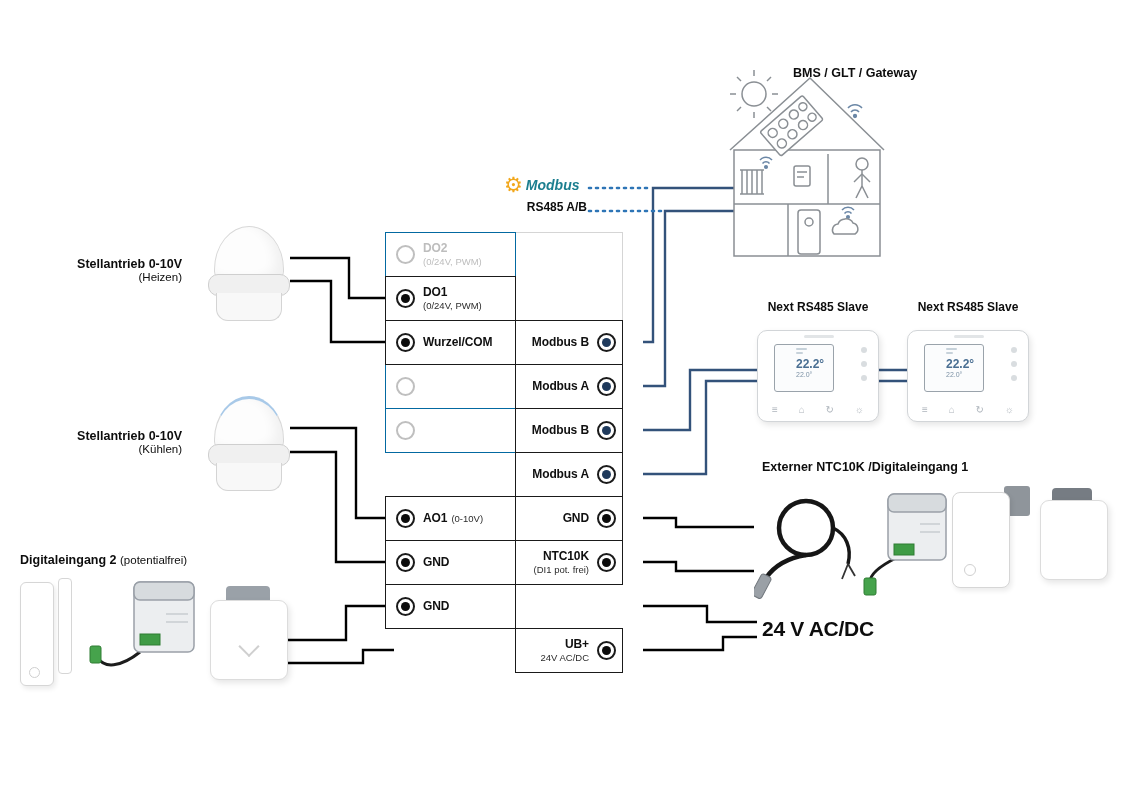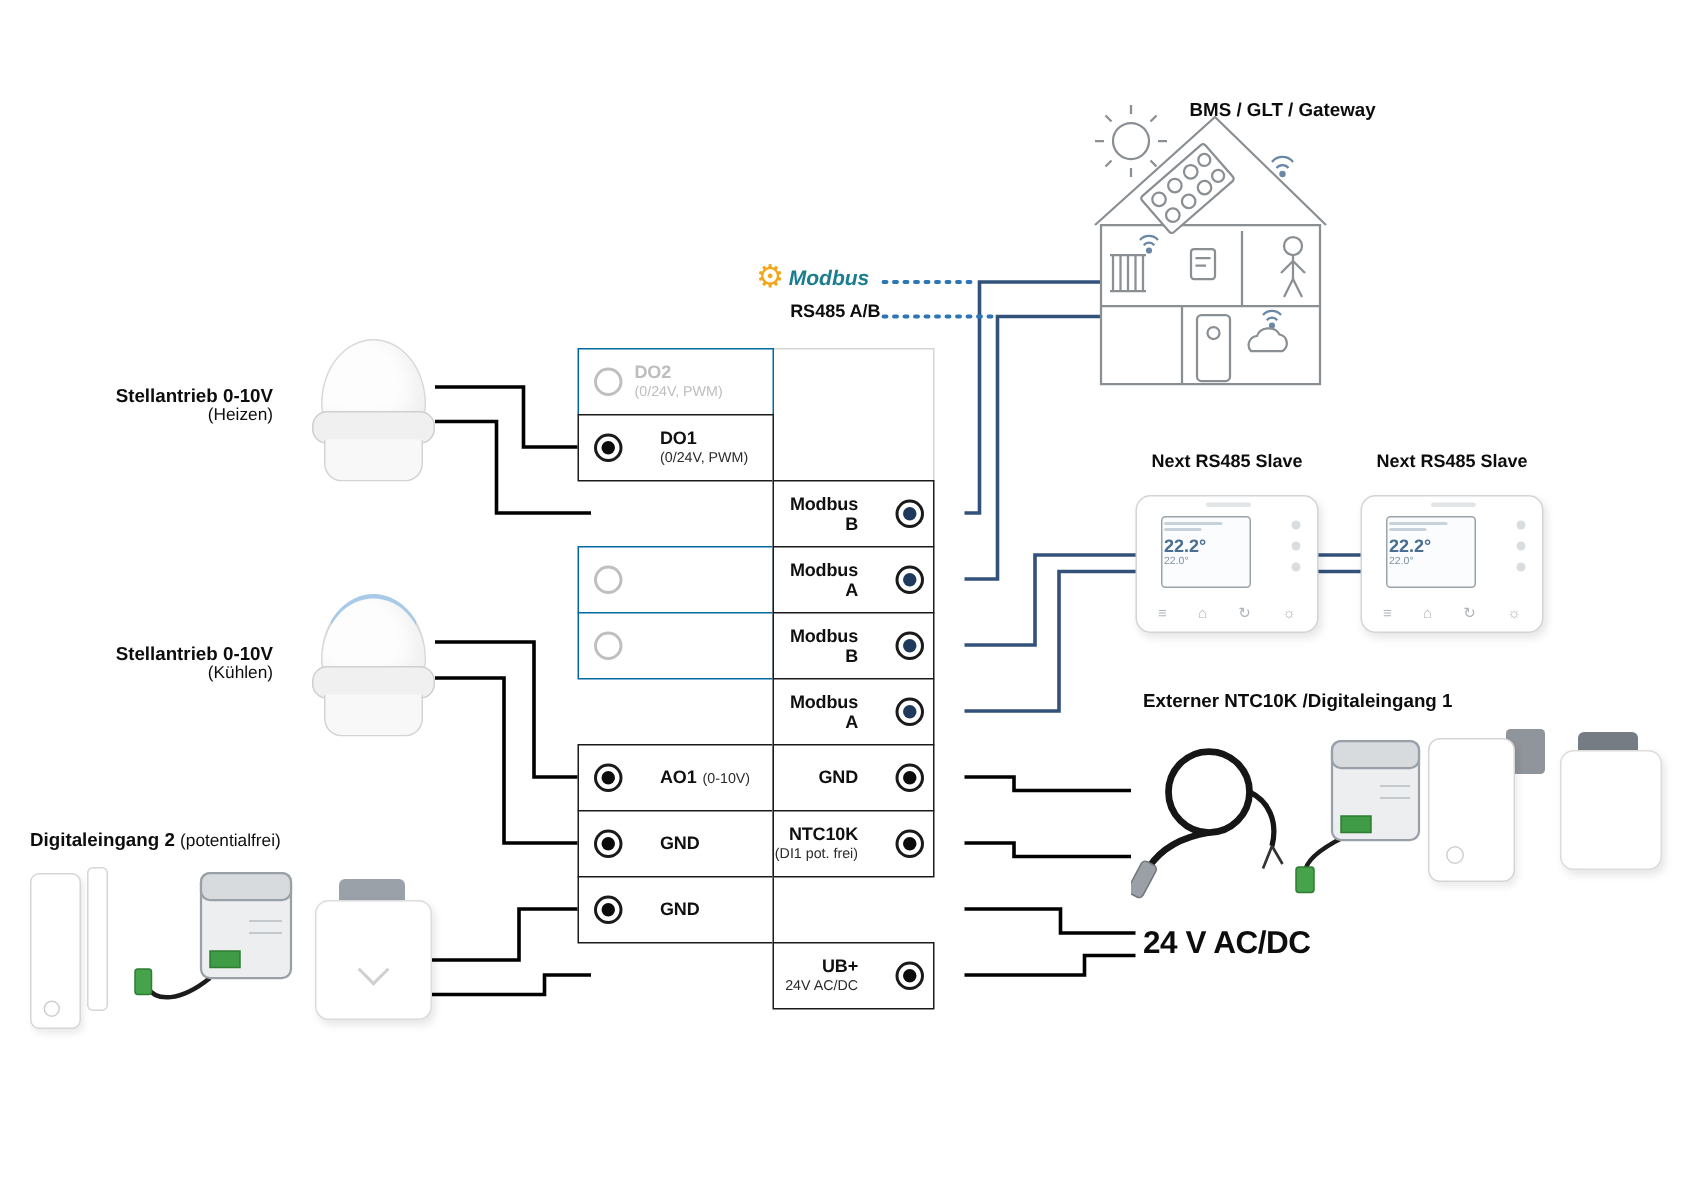--- a/index.html
+++ b/index.html
@@ -12,21 +12,21 @@
   svg.overlay { position:absolute; left:0; top:0; pointer-events:none; }
   .wire  { stroke:#000; stroke-width:2.4; fill:none; }
   .bus   { stroke:#33527a; stroke-width:2.4; fill:none; }
   .dots  { stroke:#2e75b6; stroke-width:2.6; fill:none; stroke-dasharray:2 5; stroke-linecap:round; }
 
   
   .tblock { position:absolute; left:385px; top:232px; width:263px; height:441px; }
   .cell { position:absolute; height:45px; display:flex; align-items:center; background:#fff; }
   .cleft  { left:0; width:131px; padding-left:10px; }
   .cright { left:130px; width:108px; justify-content:flex-end; padding-right:6px; }
-  .cell.active    { border:1.6px solid #1a1a1a; z-index:2;gap:17px; }
+  .cell.active    { border:1.6px solid #1a1a1a; z-index:2; }
   .cell.inactive  { border:1px solid #0369a1; z-index:1; }
   .cell.blankcell { border:1px solid #d5d5d5; z-index:0; }
   .term { width:19px; height:19px; border-radius:50%; border:2px solid #1a1a1a; background:#fff;
           display:flex; align-items:center; justify-content:center; flex:0 0 auto; }
   .term::after { content:""; width:9px; height:9px; border-radius:50%; background:#0c0c0c; }
   .term.gray { border-color:#bfbfbf; } .term.gray::after { display:none; }
   .term.navy::after { background:#1f3a5c; }
   .cleft .term { margin-right:8px; }
   .cright .term { margin-left:8px; }
   .lbl { line-height:1.05; }
@@ -55,21 +55,21 @@
   .act-ring { position:absolute; left:2px; top:48px; width:82px; height:22px; background:#f0f0f0;
               border:1.5px solid #cfcfcf; border-radius:10px; }
   .act-base { position:absolute; left:10px; top:67px; width:66px; height:28px; background:#f8f8f8;
               border:1.5px solid #d4d4d4; border-top:none; border-radius:0 0 12px 12px; }
 
   
   .tstat { position:absolute; width:122px; height:92px; background:#fff; border:1.5px solid #d2d5d8;
            border-radius:10px; box-shadow:2px 3px 6px rgba(0,0,0,0.10); }
   .t-brand { position:absolute; left:46px; top:4px; width:30px; height:3px; background:#e2e5e7; border-radius:2px; }
   .screen { position:absolute; left:16px; top:13px; width:60px; height:48px; border:1.5px solid #9aa3ab;
-            border-radius:3px; background:#fbfcfd; padding:3px 1px; }
+            border-radius:3px; background:#fbfcfd; padding:3px 21px; }
   .scr-bar { height:2px; background:#c7d2da; border-radius:1px; }
   .scr-bar.b1 { width:70%; } .scr-bar.b2 { width:45%; margin-top:2px; }
   .temp { font-size:12px; font-weight:bold; color:#4a6f93; margin-top:3px; }
   .setp { font-size:7px; color:#7d92a6; }
   .sidebtns { position:absolute; right:11px; top:16px; display:flex; flex-direction:column; gap:8px; }
   .sidebtns span { width:6px; height:6px; border-radius:50%; background:#d9dde0; }
   .btns { position:absolute; left:14px; right:14px; bottom:6px; display:flex; justify-content:space-between;
           color:#aeb5bc; font-size:10px; line-height:1; }
 
   
@@ -109,20 +109,26 @@
       <div class="lbl">
           <div class="main">DO2</div>
       <div class="sub">(0/24V, PWM)</div>
         </div>
     </div>
     <div class="cell cleft active" style="top:44px">
       <span class="term"></span>
       <div class="lbl">
           <div class="main">DO1</div>
       <div class="sub">(0/24V, PWM)</div>
+        </div>
+    </div>
+    <div class="cell cleft active inline" style="top:88px">
+      <span class="term"></span>
+      <div class="lbl">
+          <span class="main">Wurzel/COM</span>
         </div>
     </div>
     <div class="cell cleft inactive" style="top:132px">
       <span class="term gray"></span>
     </div>
     <div class="cell cleft inactive" style="top:176px">
       <span class="term gray"></span>
     </div>
     <div class="cell cleft active inline" style="top:264px">
       <span class="term"></span>

